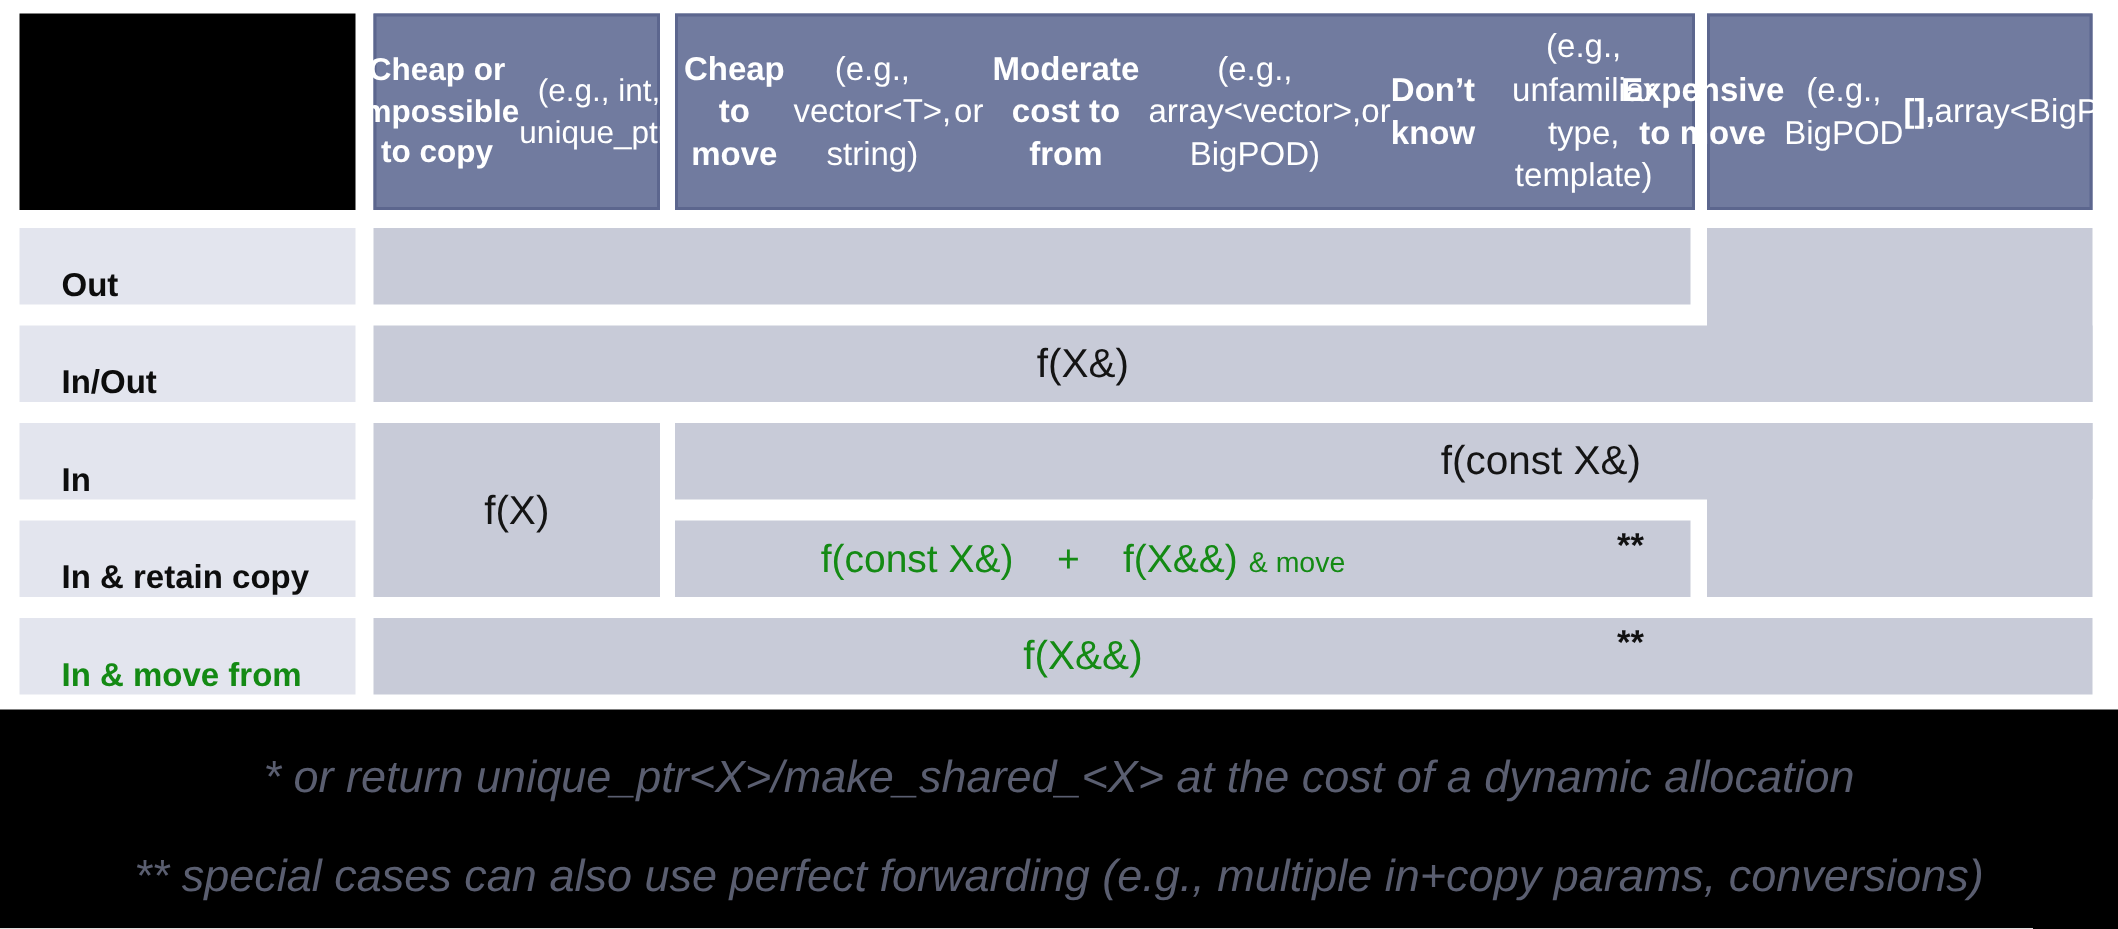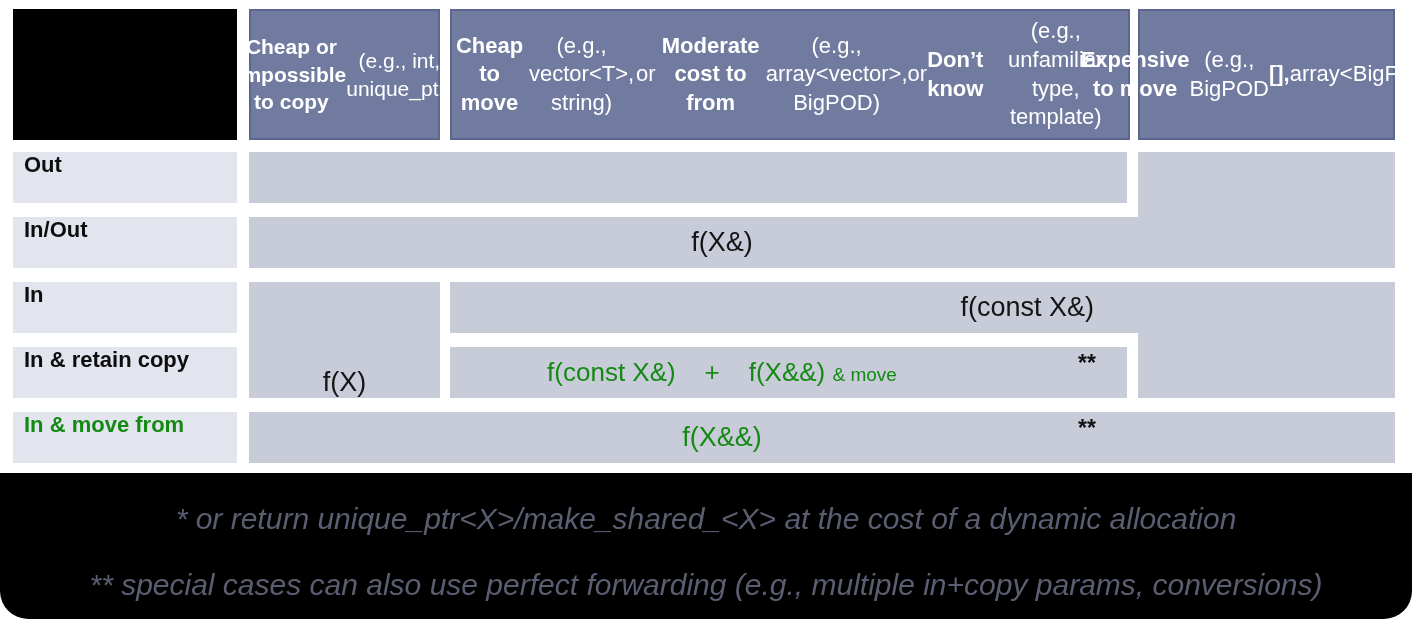--- a/index.html
+++ b/index.html
@@ -1,44 +1,44 @@
 <!DOCTYPE html>
 <html><head>
 <meta charset="utf-8">
 <style>
   html,body{margin:0;padding:0;background:#fff;}
   .page{position:relative;width:1412px;height:619px;background:#ffffff;
-        font-family:"Liberation Sans", sans-serif;overflow:hidden;border-radius:28px;}
+        font-family:"Liberation Sans", sans-serif;overflow:hidden;}
   .abs{position:absolute;}
 
   
   .corner{left:13px;top:9px;width:224px;height:131px;background:#000;}
 
   
   .hdr{top:9px;height:131px;background:#717b9f;border:2px solid #5c668e;
        box-sizing:border-box;color:#fff;display:flex;align-items:center;
        justify-content:center;text-align:center;font-size:22px;line-height:1.3;}
   .hdr .b{font-weight:bold;}
   .hdr1{left:249px;width:191px;font-size:21px;line-height:1.32;}
   .hdr2{left:450px;width:680px;}
   .hdr3{left:1138px;width:257px;}
 
   
   .rowlabel{left:13px;width:224px;height:51px;background:#e3e5ee;
-            display:flex;align-items:flex-start;padding-left:11px;
+            display:flex;align-items:flex-end;padding-left:28px;
             box-sizing:border-box;font-weight:bold;font-size:22px;color:#0d0d0d;}
   .rowlabel.green{color:#148a14;}
 
   
   .cell{background:#c8cbd8;}
   .c-out      {left:249px; top:152px;width:878px; height:51px;}
   .c-col3top  {left:1138px;top:152px;width:257px; height:116px;}
   .c-inout    {left:249px; top:217px;width:1146px;height:51px;}
   .c-fx       {left:249px; top:282px;width:191px; height:116px;
-               display:flex;align-items:flex-end;justify-content:center;}
+               display:flex;align-items:center;justify-content:center;}
   .c-in       {left:450px; top:282px;width:945px; height:51px;}
   .c-col3mid  {left:1138px;top:282px;width:257px; height:116px;}
   .c-retain   {left:450px; top:347px;width:677px; height:51px;}
   .c-move     {left:249px; top:412px;width:1146px;height:51px;}
 
   
   .codetext{left:350px;width:744px;height:51px;line-height:51px;
             text-align:center;font-size:27px;color:#141414;white-space:nowrap;}
   .t-out{top:152px;} .t-inout{top:217px;} .t-in{top:282px;text-align:right;}
   .t-retain{top:347px;font-size:26px;} .t-move{top:412px;}

